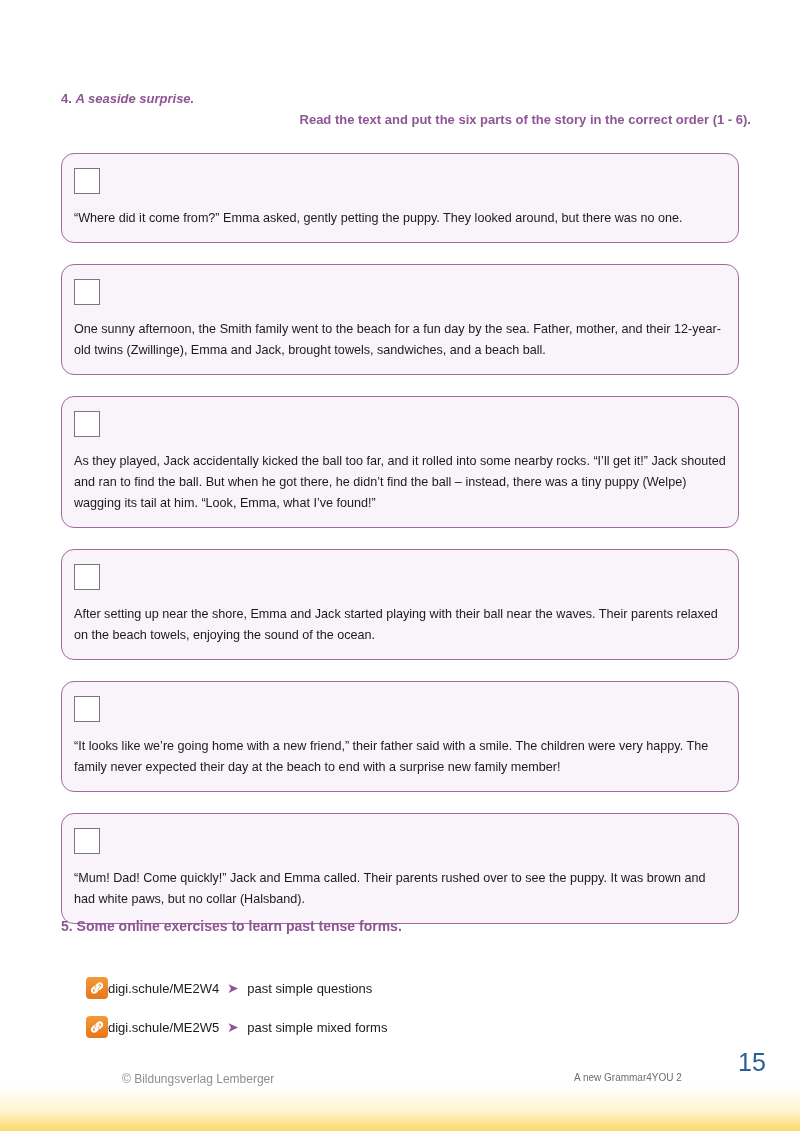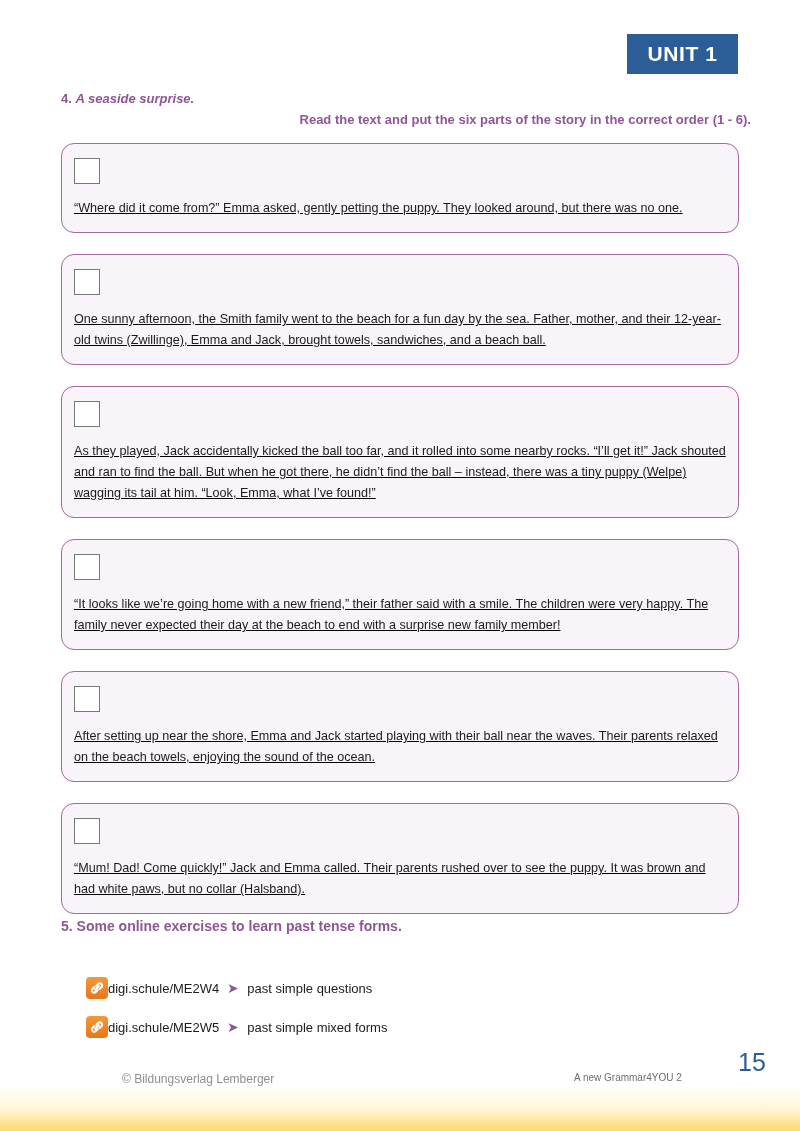--- a/index.html
+++ b/index.html
@@ -75,23 +75,22 @@
     display: block;
     margin-left: 16px;
     font-style: normal;
     text-align: right;
   }
 
   
   .boxes {
     position: absolute;
     left: 61px;
-    top: 143px;
+    top: 153px;
     width: 678px;
-    text-decoration: underline;
   }
   .story-box {
     position: relative;
     box-sizing: border-box;
     width: 678px;
     border: 1.6px solid #a5689f;
     border-radius: 13px;
     background: #f8f4f9;
     padding: 14px 12px 13px 12px;
     margin-bottom: 21px;
@@ -180,23 +179,20 @@
     color: #2b5d96;
   }
 </style>
 </head>
 <body>
 
 <div class="page">
 
   <div class="bottom-gradient"></div>
 
-  <div class="unit-badge">
-    <span>UNIT 1</span>
-  </div>
 
   <div class="ex4-head">
     <span class="num">4.</span>
     <span class="title">A seaside surprise.</span>
     <span class="sub">Read the text and put the six parts of the story in the correct order (1 - 6).</span>
   </div>
 
   <div class="boxes">
 
     <div class="story-box">
@@ -209,26 +205,26 @@
       <div class="story-text">One sunny afternoon, the Smith family went to the beach for a fun day by the sea. Father, mother, and their 12-year-old twins (Zwillinge), Emma and Jack, brought towels, sandwiches, and a beach ball.</div>
     </div>
 
     <div class="story-box">
       <div class="order-checkbox"></div>
       <div class="story-text">As they played, Jack accidentally kicked the ball too far, and it rolled into some nearby rocks. “I’ll get it!” Jack shouted and ran to find the ball. But when he got there, he didn’t find the ball – instead, there was a tiny puppy (Welpe) wagging its tail at him. “Look, Emma, what I’ve found!”</div>
     </div>
 
     <div class="story-box">
       <div class="order-checkbox"></div>
+      <div class="story-text">After setting up near the shore, Emma and Jack started playing with their ball near the waves. Their parents relaxed on the beach towels, enjoying the sound of the ocean.</div>
+    </div>
+
+    <div class="story-box">
+      <div class="order-checkbox"></div>
       <div class="story-text">“It looks like we’re going home with a new friend,” their father said with a smile. The children were very happy. The family never expected their day at the beach to end with a surprise new family member!</div>
-    </div>
-
-    <div class="story-box">
-      <div class="order-checkbox"></div>
-      <div class="story-text">After setting up near the shore, Emma and Jack started playing with their ball near the waves. Their parents relaxed on the beach towels, enjoying the sound of the ocean.</div>
     </div>
 
     <div class="story-box">
       <div class="order-checkbox"></div>
       <div class="story-text">“Mum! Dad! Come quickly!” Jack and Emma called. Their parents rushed over to see the puppy. It was brown and had white paws, but no collar (Halsband).</div>
     </div>
 
   </div>
 
   <div class="ex5-head">5. Some online exercises to learn past tense forms.</div>

